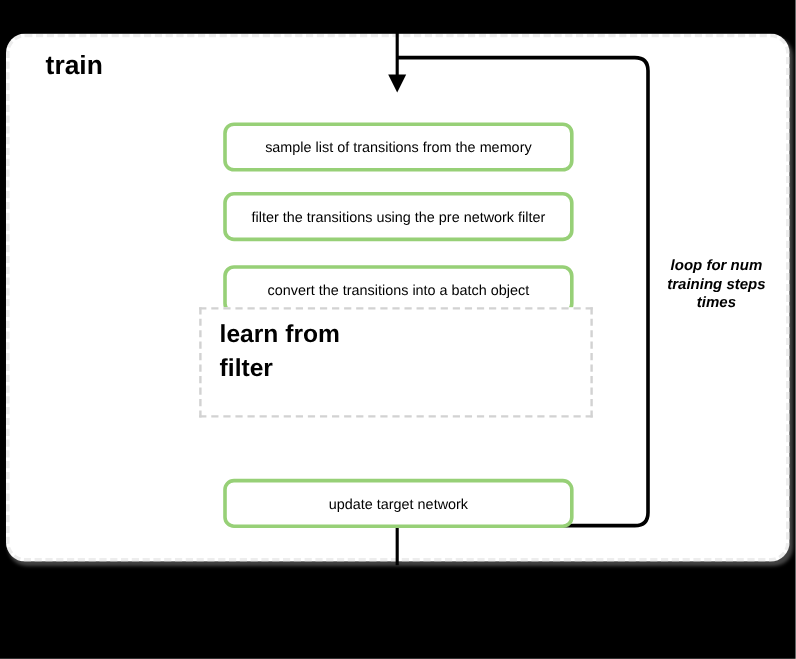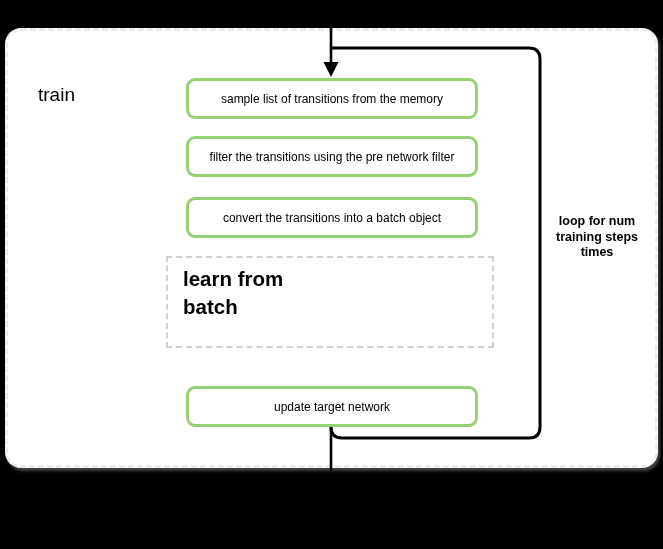--- a/index.html
+++ b/index.html
@@ -29,25 +29,24 @@
     box-sizing: border-box;
     background: #ffffff;
     border: 3px dashed #ededed;
     border-radius: 16px;
     box-shadow: 2px 3px 3px rgba(150,150,150,0.45);
   }
   .train-label {
     position: absolute;
     left: 38px;
     top: 44px;
-    font-size: 19px;
-    font-weight: normal;
+    font-size: 22px;
+    font-weight: bold;
     color: #000000;
     line-height: 22px;
-    margin-top: 40px;
   }
   svg.flow {
     position: absolute;
     inset: 0;
     pointer-events: none;
   }
   .gbox {
     position: absolute;
     left: 186px;
     width: 292px;
@@ -55,25 +54,26 @@
     box-sizing: border-box;
     background: #ffffff;
     border: 3px solid #97d077;
     border-radius: 9px;
     display: flex;
     align-items: center;
     justify-content: center;
     text-align: center;
     font-size: 12px;
     color: #000000;
+    margin-top: 24px;
   }
   .gbox.step1 { top: 78px; }
   .gbox.step2 { top: 136px; }
   .gbox.step3 { top: 197px; justify-content: center; }
-  .gbox.final { top: 386px; }
+  .gbox.final { top: 375px; }
   .subroutine {
     position: absolute;
     left: 166px;
     top: 256px;
     width: 328px;
     height: 92px;
     box-sizing: border-box;
     background: #ffffff;
     border: 2px dashed #d2d2d2;
     padding: 7px 0 0 15px;
@@ -88,20 +88,21 @@
   .loop-annotation {
     position: absolute;
     left: 545px;
     top: 214px;
     width: 104px;
     text-align: center;
     font-size: 12.5px;
     font-weight: bold;
     line-height: 15.5px;
     color: #000000;
+    font-style: italic;
   }
 </style>
 </head>
 <body>
 
 <div class="container-group"></div>
 
 <div class="train-label">train</div>
 
 <svg class="flow canvas" viewBox="0 0 663 549" xmlns="http://www.w3.org/2000/svg">
@@ -120,20 +121,20 @@
 
 <div class="gbox step2">
   <span>filter the transitions using the pre network filter</span>
 </div>
 
 <div class="gbox step3">
   <span>convert the transitions into a batch object</span>
 </div>
 
 <div class="subroutine">
-  <div class="subroutine-label">learn from batch</div>
+  <div class="subroutine-label">learn from filter</div>
 </div>
 
 <div class="gbox final">
   <span>update target network</span>
 </div>
 
 <div class="loop-annotation">loop for num training steps times</div>
 
 </body></html>

